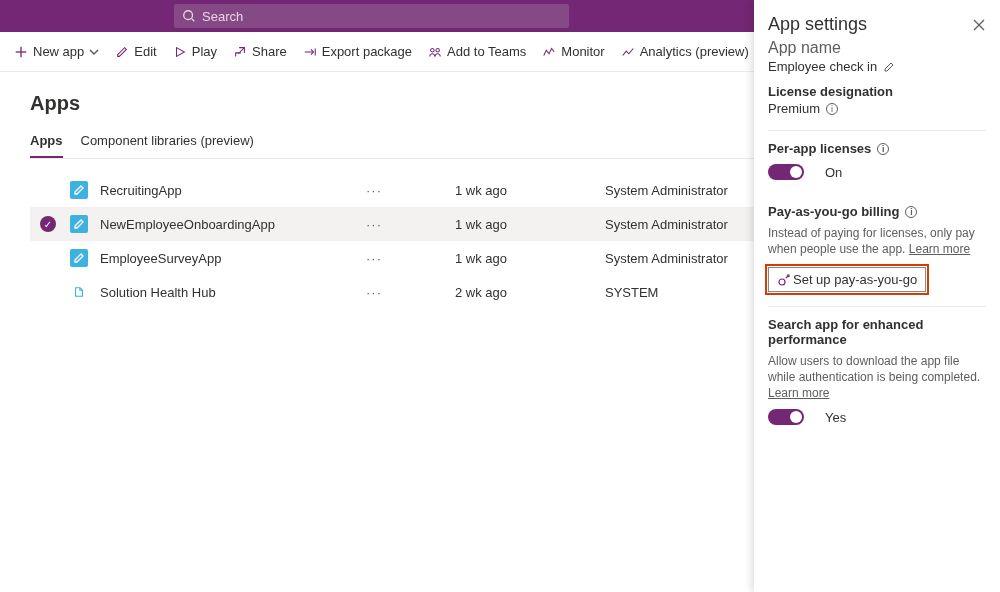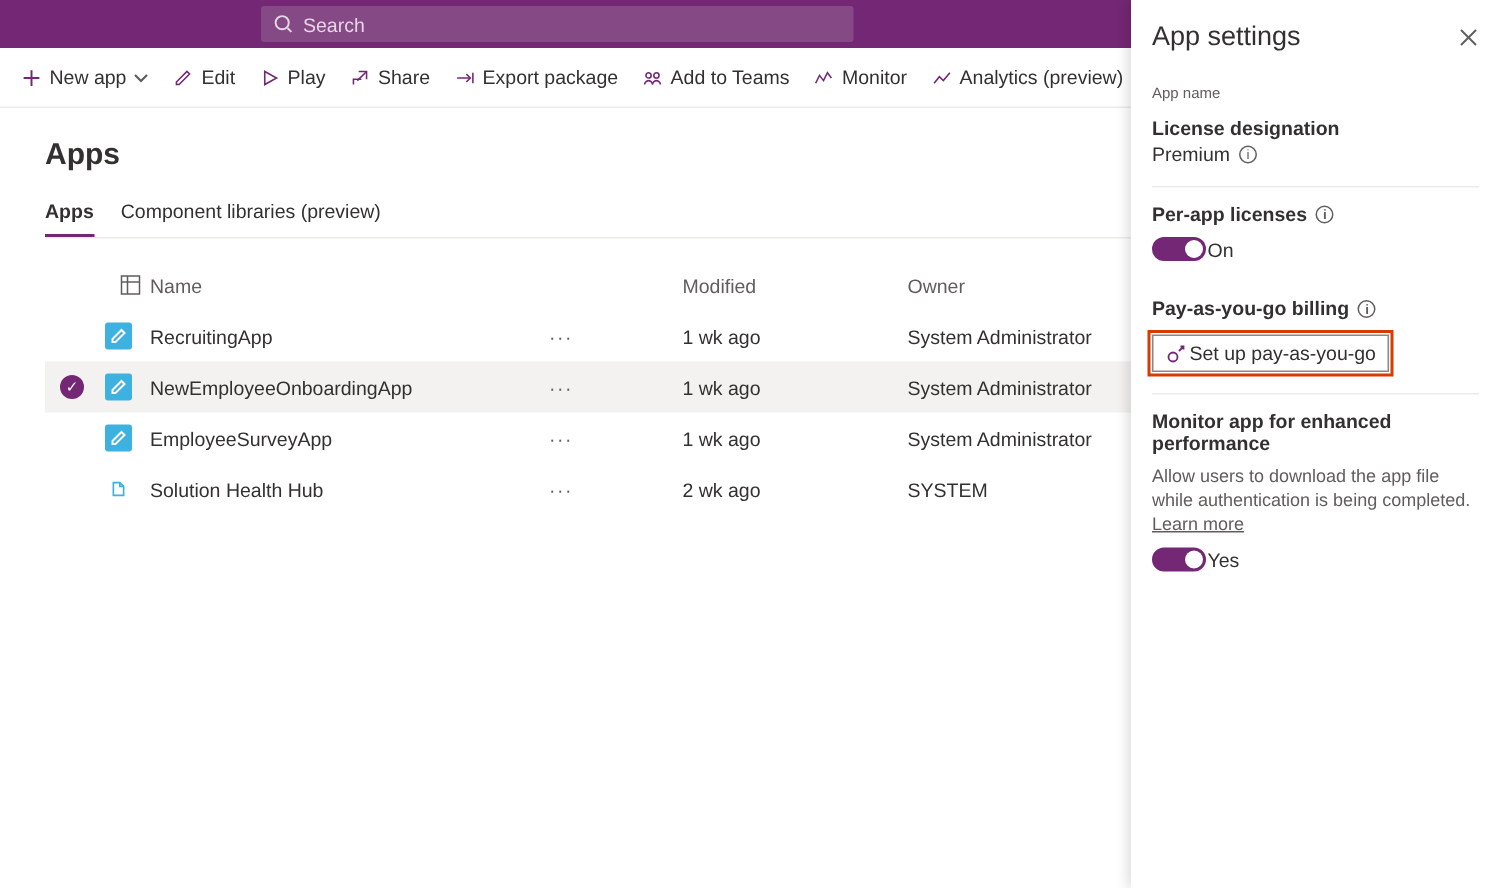--- a/index.html
+++ b/index.html
@@ -42,29 +42,29 @@
   .app-ic svg { width:12px; height:12px; }
   .app-ic.alt { background:transparent; color:#3db2e1; }
   .more { width:18px; text-align:center; color:#605e5c; cursor:pointer; letter-spacing:1px; }
   .cell { white-space: nowrap; overflow: hidden; text-overflow: ellipsis; }
 
   
   .panel { position: absolute; top: 0; right: 0; width: 246px; height: 592px; background: #fff; box-shadow: -2px 0 8px rgba(0,0,0,.15); padding: 10px 14px; font-size: 13px; color: #323130; overflow: hidden; }
   .panel-head { display:flex; align-items:center; justify-content:space-between; margin-top: 4px; }
   .panel-head h2 { font-size: 18px; font-weight: 400; }
   .close-x { width:14px; height:14px; cursor:pointer; color:#605e5c; }
-  .label { color:#605e5c; font-size:10px; margin-top: 22px; }
+  .label { color:#605e5c; font-size:16px; margin-top: 4px; }
   .val-row { display:flex; align-items:center; gap:6px; margin-top: 2px; }
   .pencil { width:12px; height:12px; color:#605e5c; cursor:pointer; }
   .sec-title { font-weight:600; font-size:13px; margin-top:10px; display:flex; align-items:center; gap:6px; }
   .divider { border-top:1px solid #edebe9; margin: 14px 0 10px 0; }
   .info-ic { width:12px; height:12px; border:1px solid #605e5c; border-radius:50%; display:inline-flex; align-items:center; justify-content:center; font-size:9px; color:#605e5c; cursor:pointer; }
   .toggle { width:36px; height:16px; border-radius:10px; background:#742774; position:relative; cursor:pointer; display:inline-block; }
   .toggle::after { content:""; position:absolute; right:2px; top:2px; width:12px; height:12px; background:#fff; border-radius:50%; }
-  .toggle-row { display:flex; align-items:center; gap:1px; margin-top:8px; }
+  .toggle-row { display:flex; align-items:center; gap:21px; margin-top:8px; }
   .desc { color:#605e5c; font-size:12px; line-height:16px; margin-top:6px; }
   .learn { color:#605e5c; text-decoration: underline; cursor:pointer; }
   .setup-btn { display:inline-flex; align-items:center; gap:2px; border:1px solid #8a8886; padding:4px 8px; margin-top:10px; cursor:pointer; font-size:13px; }
   .setup-btn .ic2 { width:14px; height:14px; color:#742774; }
   .highlight { outline:2px solid #d83b01; outline-offset:1px; }
 </style>
 </head>
 <body>
 
 <div class="topbar">
@@ -183,34 +183,20 @@
 </div>
 
 <div class="page">
   <div class="page-title">Apps</div>
   <div class="tabs">
     <div class="tab active">Apps</div>
     <div class="tab">Component libraries (preview)</div>
   </div>
 
   <div class="grid">
-    <div class="grid-head">
-      <span></span>
-      <span class="coltoggle">
-          <svg viewBox="0 0 14 14" fill="none" stroke="currentColor" stroke-width="1">
-            <rect x="1" y="1" width="12" height="12"></rect>
-            <line x1="1" y1="5" x2="13" y2="5"></line>
-            <line x1="5" y1="1" x2="5" y2="13"></line>
-          </svg>
-        </span>
-      <span class="cell">Name</span>
-      <span></span>
-      <span class="cell">Modified</span>
-      <span class="cell">Owner</span>
-    </div>
     <div id="rows">
         <div class="row">
           <span class="sel-mark "></span>
           <span class="app-ic ">
             <svg viewBox="0 0 12 12" fill="none" stroke="#fff" stroke-width="1.3">
               <path d="M2 8 L8 2 L10 4 L4 10 L2 10 Z"></path>
             </svg>
           </span>
           <span class="cell">RecruitingApp</span>
           <span class="more">···</span>
@@ -261,20 +247,26 @@
 <div class="panel">
   <div class="panel-head">
     <h2>App settings</h2>
     <span class="close-x"><svg viewBox="0 0 14 14" stroke="currentColor" stroke-width="1.3">
           <line x1="2" y1="2" x2="12" y2="12"></line>
           <line x1="12" y1="2" x2="2" y2="12"></line>
         </svg></span>
   </div>
 
   <div class="label">App name</div>
+  <div class="val-row">
+    <span>Employee check in</span>
+    <span class="pencil"><svg viewBox="0 0 12 12" fill="none" stroke="currentColor" stroke-width="1">
+          <path d="M2 8 L8 2 L10 4 L4 10 L2 10 Z"></path>
+        </svg></span>
+  </div>
 
   <div class="sec-title">License designation</div>
   <div class="val-row">
     <span>Premium</span>
     <span class="info-ic">i</span>
   </div>
 
   <div class="divider"></div>
 
   <div class="sec-title">
@@ -282,32 +274,36 @@
     <span class="info-ic">i</span>
   </div>
   <div class="toggle-row">
     <span class="toggle"></span>
     <span>On</span>
   </div>
 
   <div class="sec-title" style="margin-top:24px;">
     <span>Pay-as-you-go billing</span>
     <span class="info-ic">i</span>
+  </div>
+  <div class="desc">
+    <span>Instead of paying for licenses, only pay when people use the app.</span>
+    <span> </span><span class="learn">Learn more</span>
   </div>
   <div class="setup-btn highlight">
     <span class="ic2"><svg viewBox="0 0 14 14" fill="none" stroke="currentColor" stroke-width="1.2">
           <circle cx="5" cy="9" r="3"></circle>
           <path d="M9 5 L12 2 M10 2h2v2"></path>
         </svg></span>
     <span>Set up pay-as-you-go</span>
   </div>
 
   <div class="divider"></div>
 
-  <div class="sec-title">Monitor app for enhanced performance</div>
+  <div class="sec-title">Search app for enhanced performance</div>
   <div class="desc">
     <span>Allow users to download the app file while authentication is being completed.</span>
     <span> </span><span class="learn">Learn more</span>
   </div>
   <div class="toggle-row">
     <span class="toggle"></span>
     <span>Yes</span>
   </div>
 </div>
 

